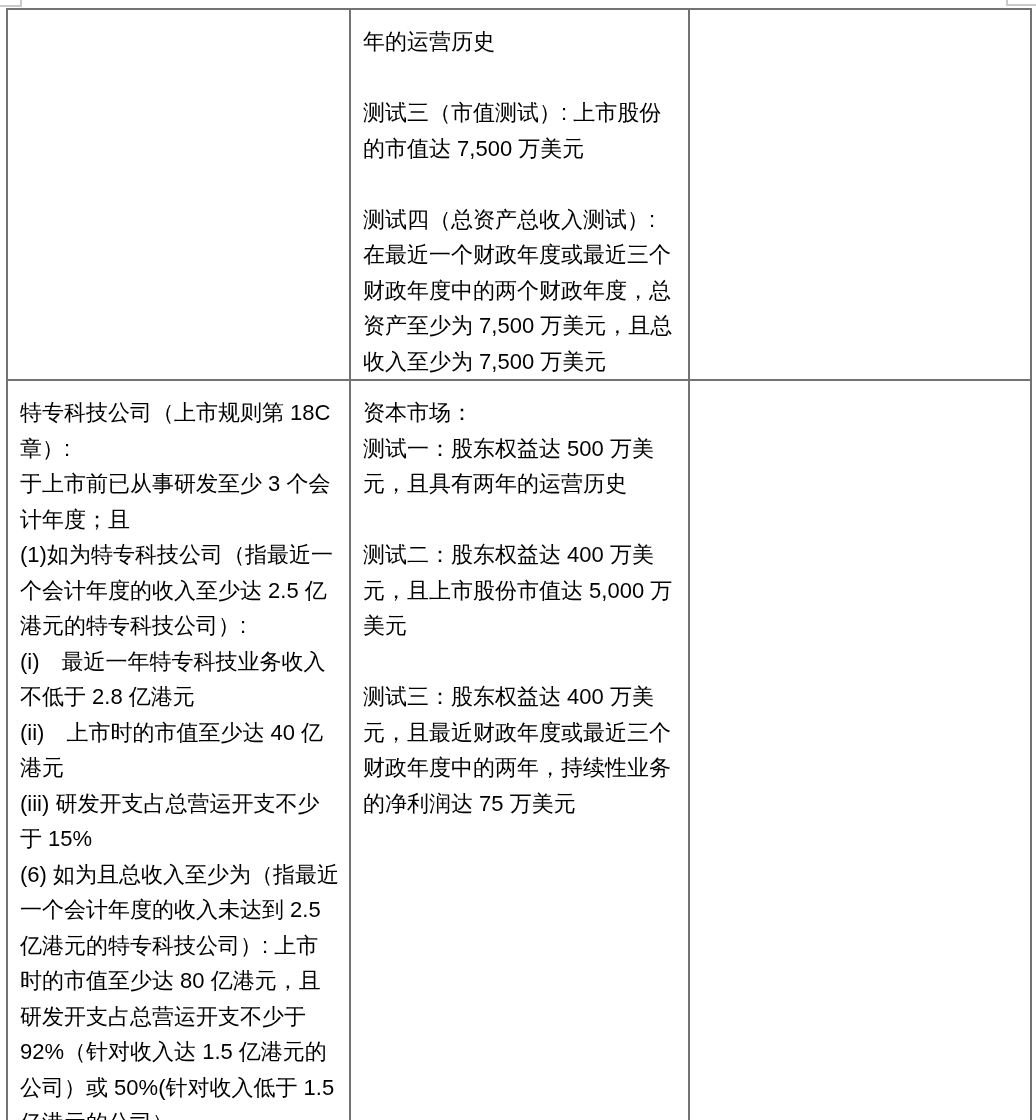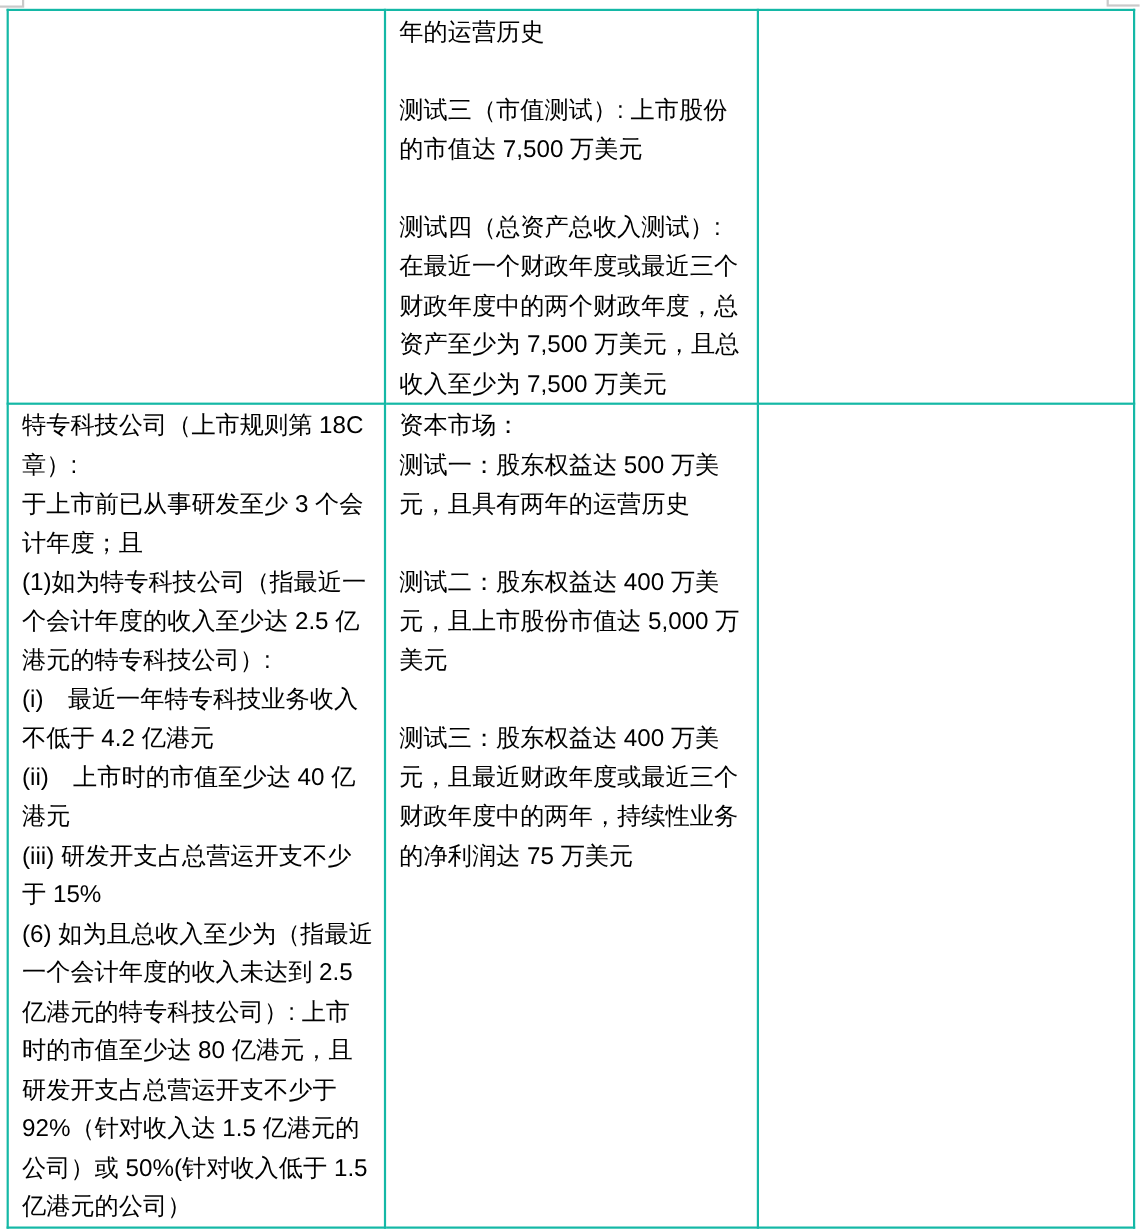--- a/index.html
+++ b/index.html
@@ -30,23 +30,23 @@
 
   table.doc-table {
     position: absolute;
     left: 6px;
     top: 8px;
     width: 1024px;
     border-collapse: collapse;
     table-layout: fixed;
   }
   table.doc-table td {
-    border: 2px solid #14b8a6;
+    border: 2px solid #737373;
     vertical-align: top;
-    padding: 1px 10px 0 12px;
+    padding: 14px 10px 0 12px;
     overflow: hidden;
     background: #ffffff;
   }
   tr.row-1 { height: 357px; }
   tr.row-2 { height: 747px; margin-left: 12px; }
 
   td p {
     margin: 0;
     padding: 0;
     font-size: 22px;
@@ -81,21 +81,21 @@
             <p>&nbsp;</p>
             <p><span class="b">测试四（总资产总收入测试）: </span><span>在最近一个财政年度或最近三个财政年度中的两个财政年度，总资产至少为 7,500 万美元，且总收入至少为 7,500 万美元</span></p>
           </td>
         <td></td>
       </tr>
       <tr class="row-2">
         <td>
             <p><span class="b">特专科技公司（上市规则第 18C 章）:</span></p>
             <p><span>于上市前已从事研发至少 3 个会计年度；且</span></p>
             <p><span>(1)如为</span><span class="b">特专科技公司</span><span>（指最近一个会计年度的收入至少达 2.5 亿港元的特专科技公司）:</span></p>
-            <p><span>(i)　最近一年特专科技业务收入不低于 4.2 亿港元</span></p>
+            <p><span>(i)　最近一年特专科技业务收入不低于 2.8 亿港元</span></p>
             <p><span>(ii)　上市时的市值至少达 40 亿港元</span></p>
             <p><span>(iii) 研发开支占总营运开支不少于 15%</span></p>
             <p><span>(6) 如为</span><span class="b">且总收入至少为</span><span>（指最近一个会计年度的收入未达到 2.5 亿港元的特专科技公司）: 上市时的市值至少达 80 亿港元，且研发开支占总营运开支不少于 92%（针对收入达 1.5 亿港元的公司）或 50%(针对收入低于 1.5 亿港元的公司）</span></p>
           </td>
         <td>
             <p><span class="b">资本市场：</span></p>
             <p><span class="b">测试一：</span><span>股东权益达 500 万美元，且具有两年的运营历史</span></p>
             <p>&nbsp;</p>
             <p><span class="b">测试二：</span><span>股东权益达 400 万美元，且上市股份市值达 5,000 万美元</span></p>
             <p>&nbsp;</p>

